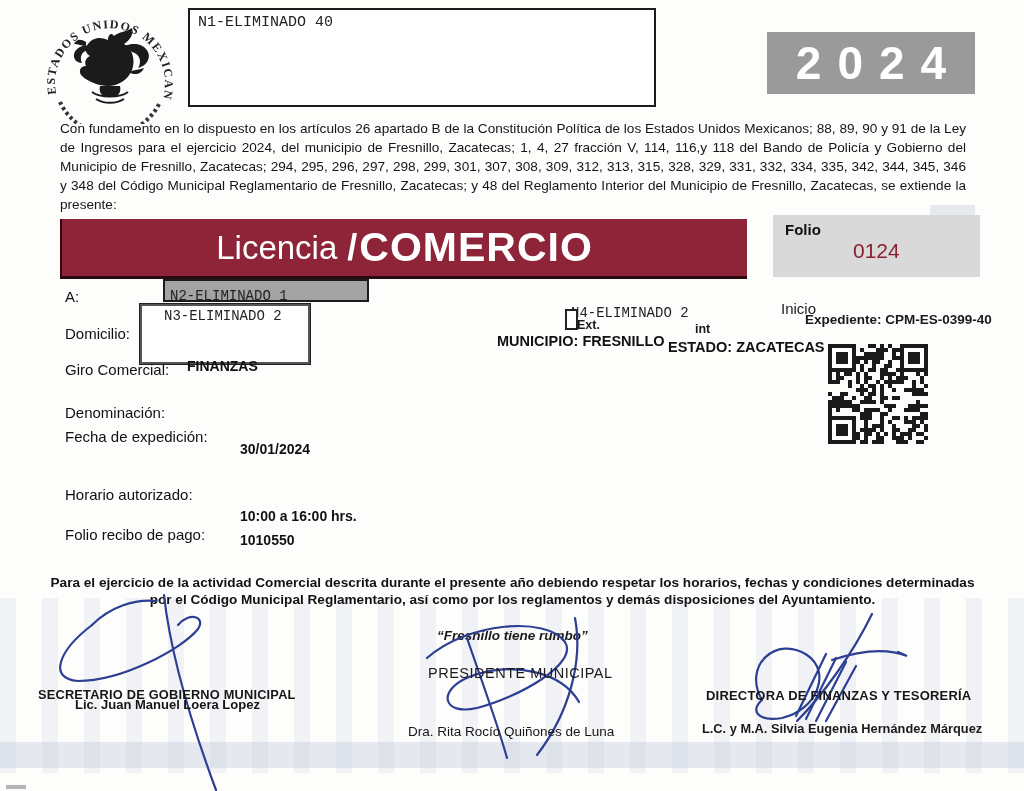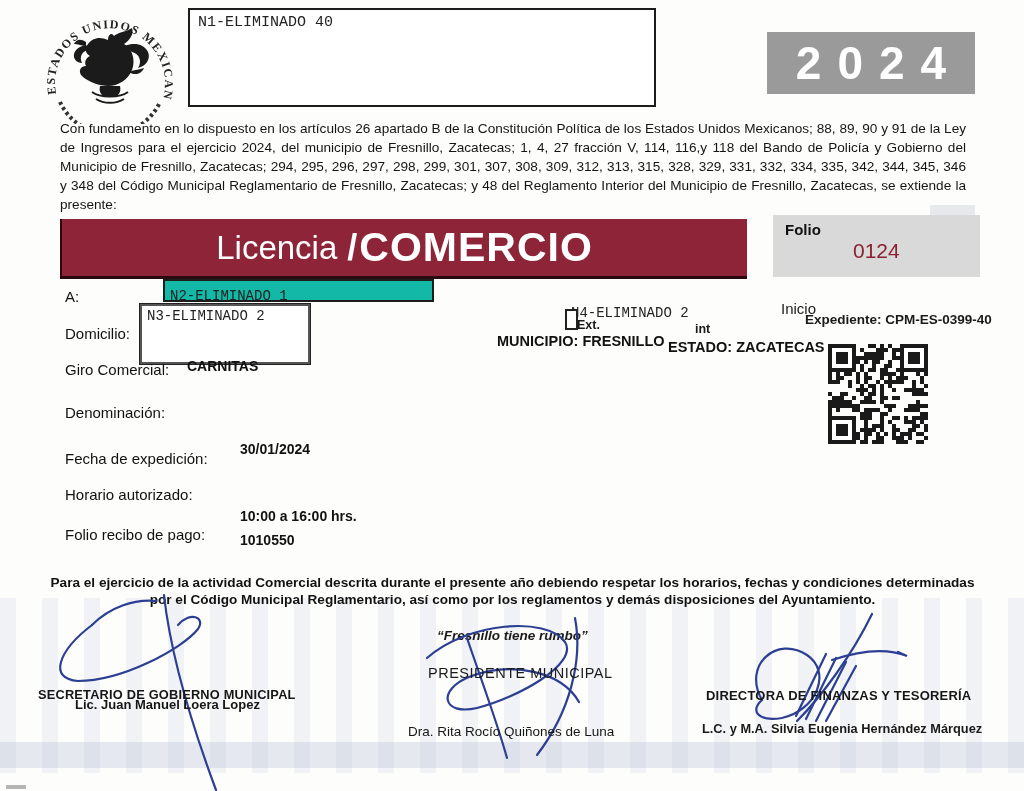--- a/index.html
+++ b/index.html
@@ -42,26 +42,26 @@
   .folio-label{position:absolute;left:12px;top:6px;font-weight:bold;font-size:15px;color:#111;}
   .folio-value{position:absolute;left:80px;top:24px;font-size:21px;color:#8b2030;}
   .inicio{left:781px;top:300px;font-weight:normal;font-size:15px;}
   .expediente{left:805px;top:312px;font-weight:bold;font-size:13.5px;}
   .faint-block{left:930px;top:205px;width:45px;height:70px;background:rgba(205,210,218,0.45);}
   
   .lbl{font-size:15px;color:#111;}
   .val{font-weight:bold;font-size:14px;color:#111;}
   .mono{font-family:"Liberation Mono",monospace;font-size:14px;color:#222;}
   .redact-box-2{
-    left:163px;top:279px;width:271px;height:23px;border:2px solid #1c1c1c;
-    background:#14b8a6;padding:7px 5px;box-sizing:border-box;
+    left:163px;top:279px;width:206px;height:23px;border:2px solid #1c1c1c;
+    background:#a3a3a3;padding:7px 5px;box-sizing:border-box;
   }
   .redact-box-3{
     left:140px;top:304px;width:170px;height:60px;border:2px solid #555;
-    outline:1px solid #222;background:#fff;padding:2px 5px;box-sizing:border-box;
+    outline:1px solid #222;background:#fff;padding:2px 22px;box-sizing:border-box;
   }
   .ext-chip{left:565px;top:309px;width:9px;height:17px;border:2px solid #222;background:#fff;}
   .small-bold{font-weight:bold;font-size:12.5px;}
   .qr{left:828px;top:344px;width:100px;height:100px;}
   
   .terms{
     left:40px;top:574px;width:945px;text-align:center;font-weight:bold;
     font-size:13.6px;line-height:17px;color:#121212;
   }
   
@@ -397,25 +397,25 @@
           <rect x="80" y="8" width="12" height="12" fill="#1a1a1a"></rect>
         </g>
         <g>
           <rect x="0" y="72" width="28" height="28" fill="#1a1a1a"></rect>
           <rect x="4" y="76" width="20" height="20" fill="#fff"></rect>
           <rect x="8" y="80" width="12" height="12" fill="#1a1a1a"></rect>
         </g>
       </svg></div>
 
   <div class="abs lbl" style="left:65px;top:361px;">Giro Comercial:</div>
-  <div class="abs val" style="left:187px;top:358px;">CARNITAS</div>
+  <div class="abs val" style="left:187px;top:358px;">FINANZAS</div>
 
   <div class="abs lbl" style="left:65px;top:404px;">Denominación:</div>
 
-  <div class="abs lbl" style="left:65px;top:450px;">Fecha de expedición:</div>
+  <div class="abs lbl" style="left:65px;top:428px;">Fecha de expedición:</div>
   <div class="abs val" style="left:240px;top:441px;">30/01/2024</div>
 
   <div class="abs lbl" style="left:65px;top:486px;">Horario autorizado:</div>
   <div class="abs val" style="left:240px;top:496px;margin-top:12px;">10:00 a 16:00 hrs.</div>
 
   <div class="abs lbl" style="left:65px;top:526px;">Folio recibo de pago:</div>
   <div class="abs val" style="left:240px;top:532px;">1010550</div>
 
   <div class="abs terms">Para el ejercicio de la actividad Comercial descrita durante el presente año debiendo respetar los horarios, fechas y condiciones determinadas por el Código Municipal Reglamentario, así como por los reglamentos y demás disposiciones del Ayuntamiento.</div>
 

